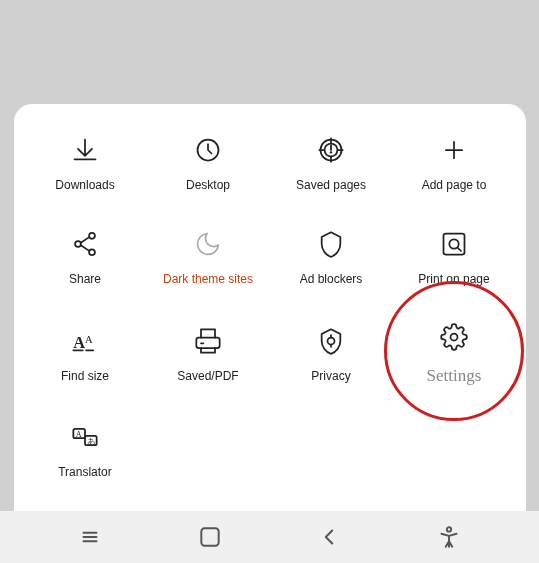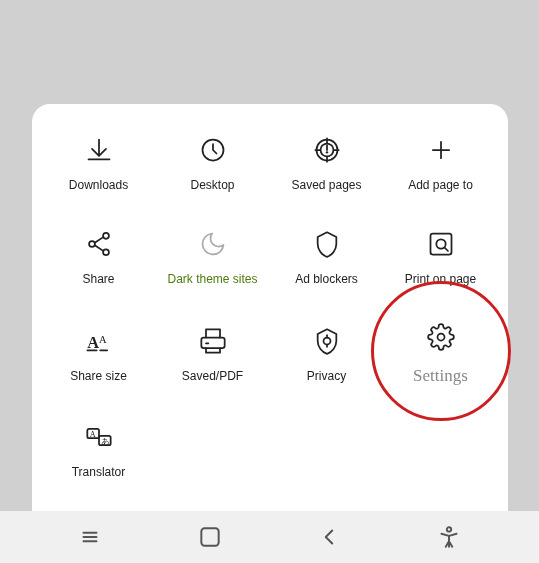--- a/index.html
+++ b/index.html
@@ -10,21 +10,21 @@
       background: #d0d0d0;
       font-family: 'Segoe UI', sans-serif;
       display: flex;
       flex-direction: column;
       align-items: center;
       justify-content: flex-end;
       overflow: hidden;
     }
 
     .menu-card {
-      width: 476px;
+      width: 512px;
       background: #ffffff;
       border-radius: 18px 18px 0 0;
       padding: 10px 10px 16px 10px;
       position: relative;
       z-index: 1;
     }
 
     .menu-grid {
       display: grid;
       grid-template-columns: repeat(4, 1fr);
@@ -61,21 +61,21 @@
     }
 
     .menu-item .label {
       font-size: 12px;
       color: #222;
       text-align: center;
       line-height: 1.3;
     }
 
     .menu-item.disabled .label {
-      color: #4d7c0f;
+      color: #c2410c;
     }
 
     .menu-item.disabled svg {
       stroke: #aaa;
     }
 
     .menu-item.highlighted {
       position: relative;
     }
 
@@ -228,21 +228,21 @@
 
     <div class="menu-item">
       <div class="icon-wrap">
         <svg viewBox="0 0 24 24">
           <text x="2" y="18" font-size="14" font-weight="bold" fill="#222" stroke="none" font-family="serif">A</text>
           <text x="12" y="14" font-size="9" fill="#222" stroke="none" font-family="serif">A</text>
           <line x1="2" y1="20" x2="10" y2="20" stroke="#222" stroke-width="1.5"></line>
           <line x1="13" y1="20" x2="19" y2="20" stroke="#222" stroke-width="1.5"></line>
         </svg>
       </div>
-      <span class="label">Share size</span>
+      <span class="label">Find size</span>
     </div>
 
 
 
     <div class="menu-item">
       <div class="icon-wrap">
         <svg viewBox="0 0 24 24">
           <path d="M6 9V2h12v7"></path>
           <rect x="2" y="9" width="20" height="9" rx="2"></rect>
           <path d="M6 18v4h12v-4"></path>

